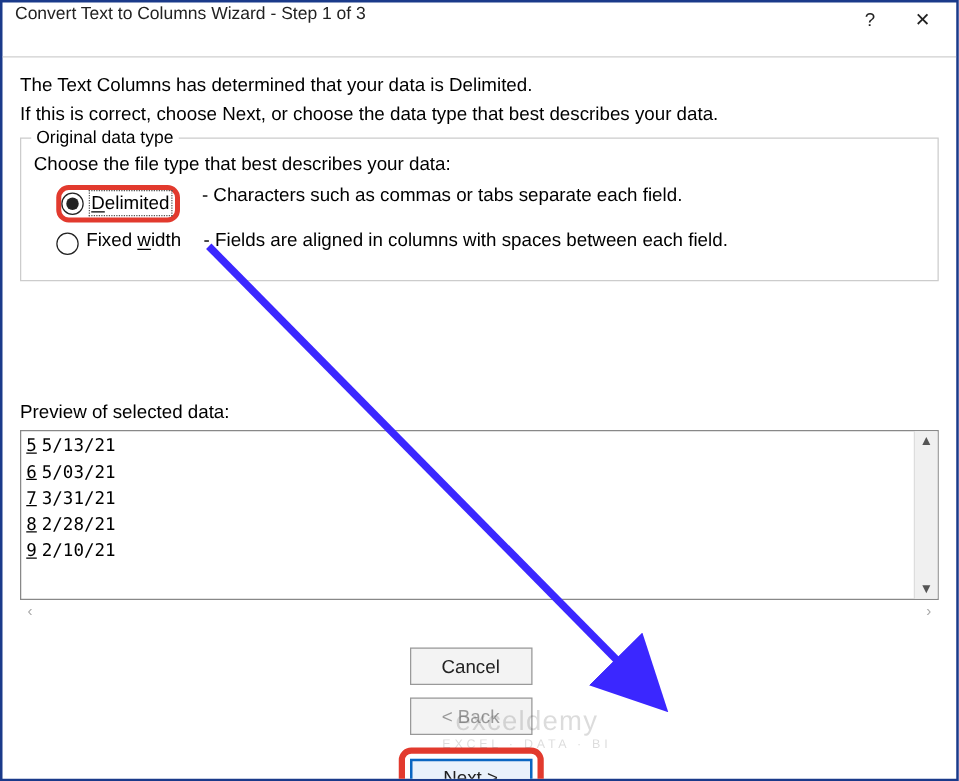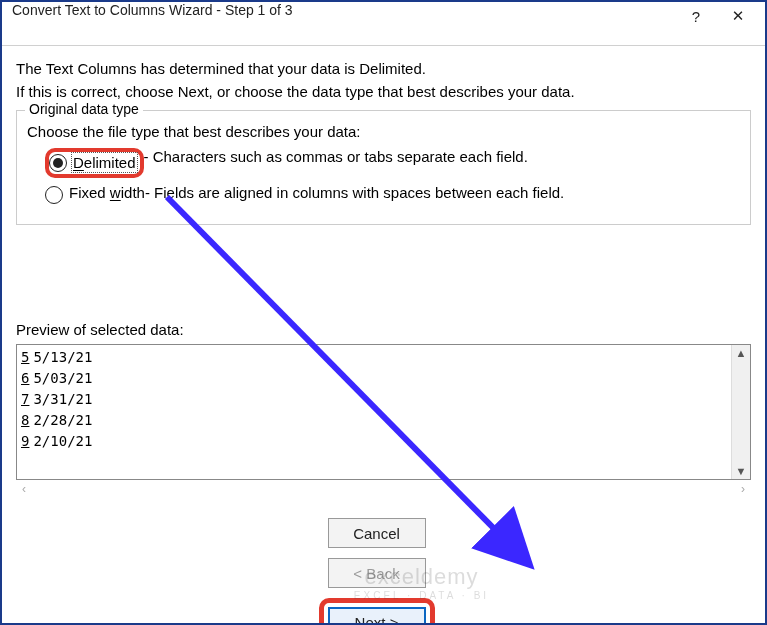--- a/index.html
+++ b/index.html
@@ -51,21 +51,21 @@
   .radio-row { display: flex; align-items: flex-start; margin: 4px 0 6px 18px; }
   .radio-outer {
     width: 18px; height: 18px; border: 1.5px solid #222; border-radius: 50%;
     display: inline-flex; align-items: center; justify-content: center;
     margin-right: 6px; margin-top: 2px; cursor: pointer;
     flex-shrink: 0;
   }
   .radio-inner { width: 10px; height: 10px; border-radius: 50%; background: #222; }
   .radio-label { cursor: pointer; }
   .radio-label.selected { outline: 1px dotted #555; outline-offset: 1px; }
-  .radio-desc { }
+  .radio-desc { margin-left: 18px; }
   .highlight-red {
     border: 4px solid #e23a2e; border-radius: 10px; padding: 0 4px 2px 0;
     display: inline-flex; align-items: center;
   }
   .underline-accel { text-decoration: underline; text-underline-offset: 2px; }
   .preview-label { margin-top: 96px; margin-bottom: 6px; }
   .preview-box {
     border: 1px solid #888;
     height: 136px;
     display: flex;

